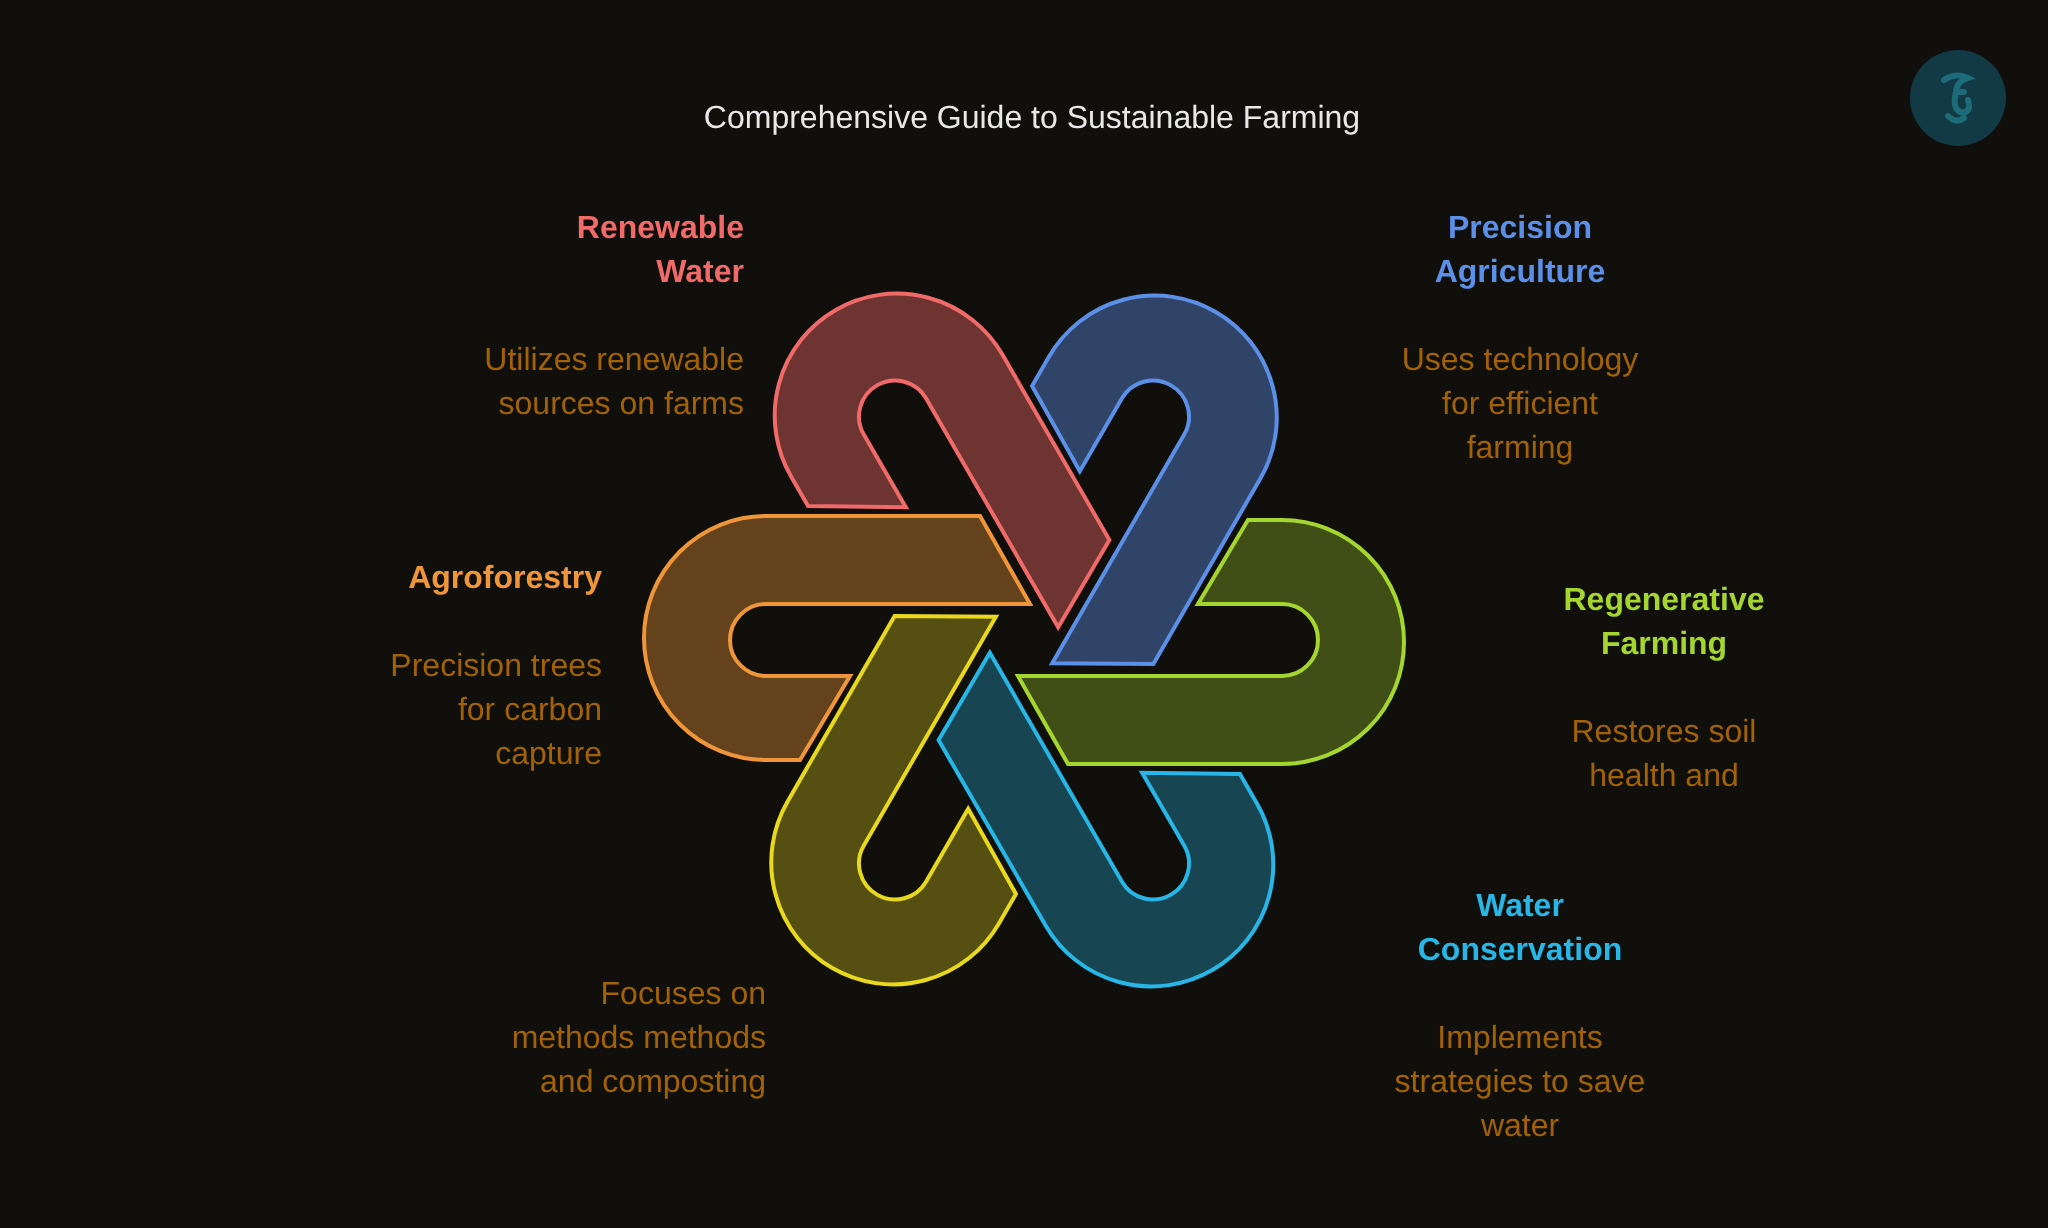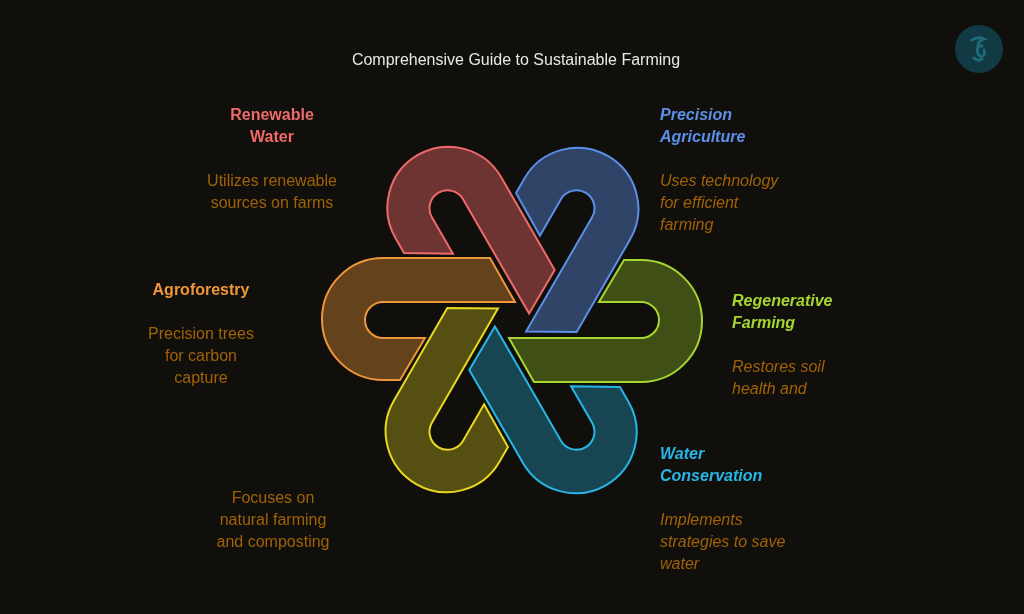--- a/index.html
+++ b/index.html
@@ -5,22 +5,22 @@
   html, body { margin:0; padding:0; }
   body { width:1024px; height:614px; background:#100f0b; position:relative; overflow:hidden;
          font-family:"Liberation Sans", "DejaVu Sans", sans-serif; }
   .title { position:absolute; left:0; width:1032px; top:51px; text-align:center; color:#e8e8e8; font-size:16px; }
   .logo { position:absolute; left:955px; top:25px; width:48px; height:48px; border-radius:50%;
           background:#113a44; display:flex; align-items:center; justify-content:center; }
   svg.diagram { position:absolute; left:0; top:0; }
   .label { position:absolute; }
   .label .head { font-weight:bold; font-size:16px; line-height:22px; }
   .label .desc { color:#a16207; font-size:16px; line-height:22px; margin-top:22px; }
-  .right { text-align:center; }
-  .left { text-align:left;font-style:italic; }
+  .right { text-align:right; }
+  .left { text-align:center; }
 </style>
 </head>
 <body>
 
 <div class="title">Comprehensive Guide to Sustainable Farming</div>
 
 <div class="logo">
   <svg width="30" height="34" viewBox="0 0 30 34">
     <path d="M8 8 Q14 4 20 7 Q14 9 14 14 L18 14 M14 14 Q12 22 16 24 Q22 25 20 18 M10 26 Q14 30 18 27" fill="none" stroke="#1d6a78" stroke-width="3" stroke-linecap="round"></path>
   </svg>
@@ -98,21 +98,21 @@
   <div class="desc">
     <div>Implements</div>
     <div>strategies to save</div>
     <div>water</div>
   </div>
 </div>
 
 <div class="label right" style="right:641px; top:465px; width:220px;">
   <div class="desc">
     <div>Focuses on</div>
-    <div>natural farming</div>
+    <div>methods methods</div>
     <div>and composting</div>
   </div>
 </div>
 
 <div class="label right" style="right:723px; top:279px; width:200px;">
   <div class="head" style="color:#f0963a;">
     <div>Agroforestry</div>
   </div>
   <div class="desc">
     <div>Precision trees</div>

